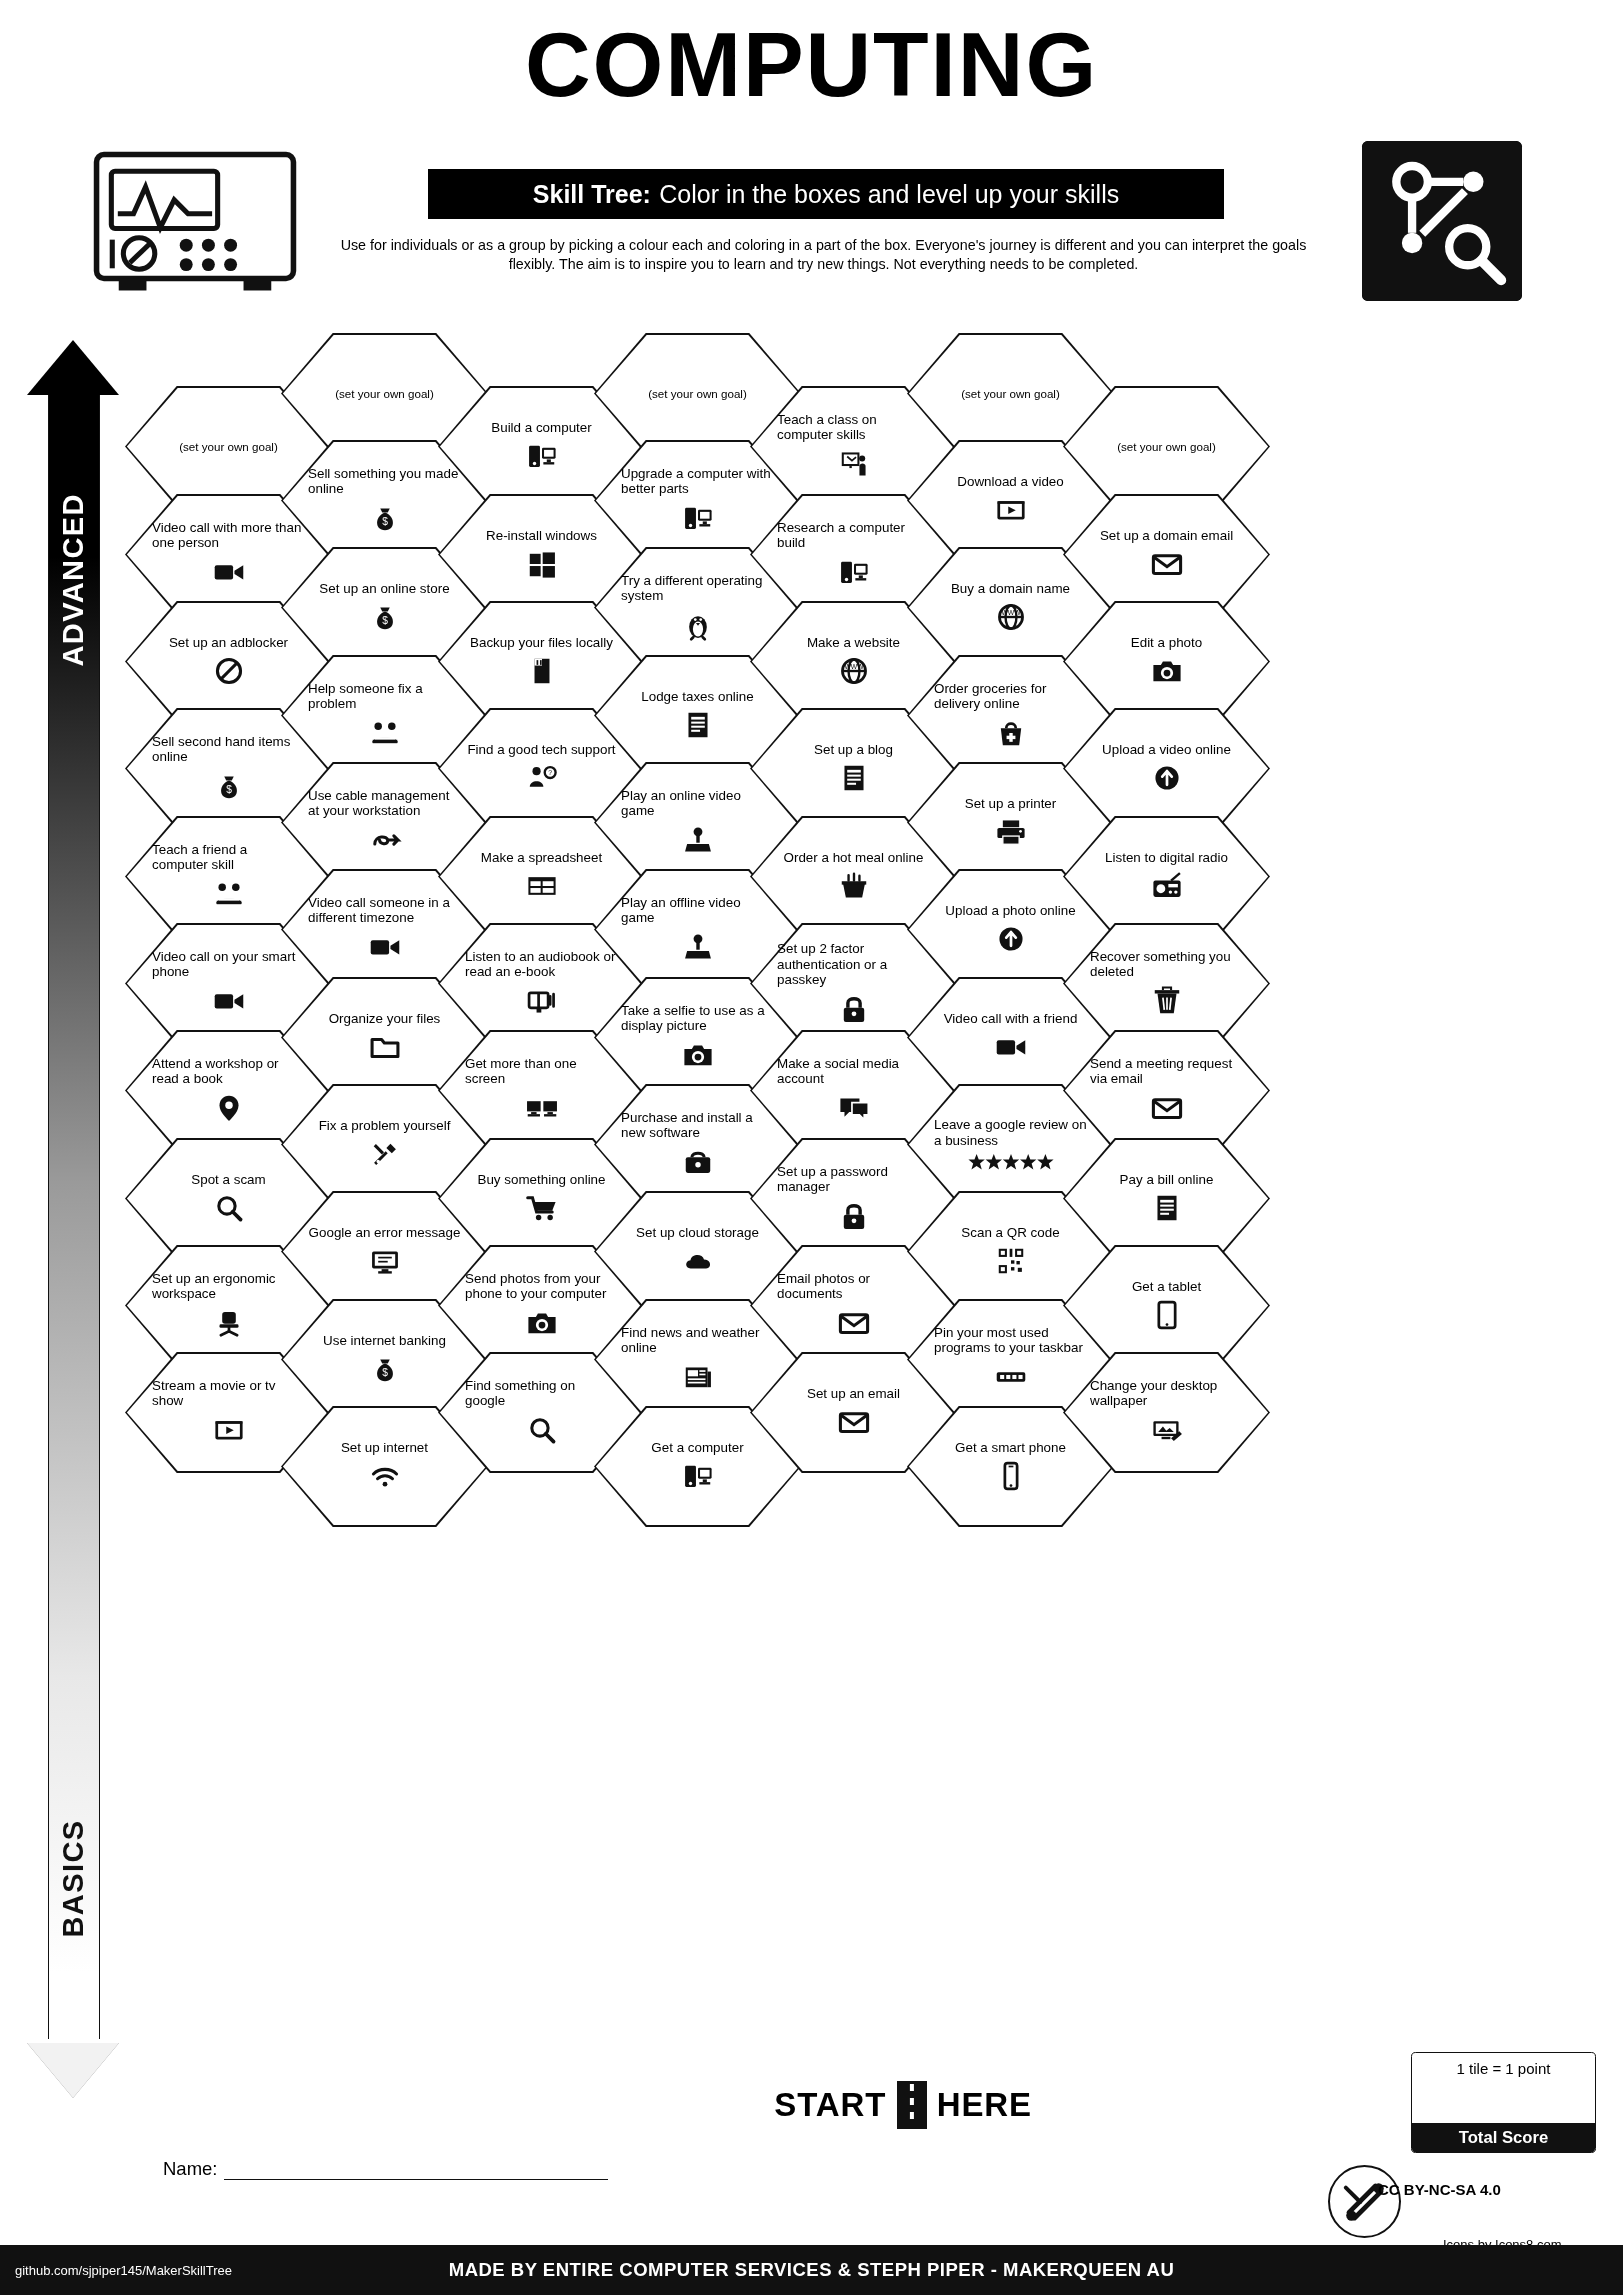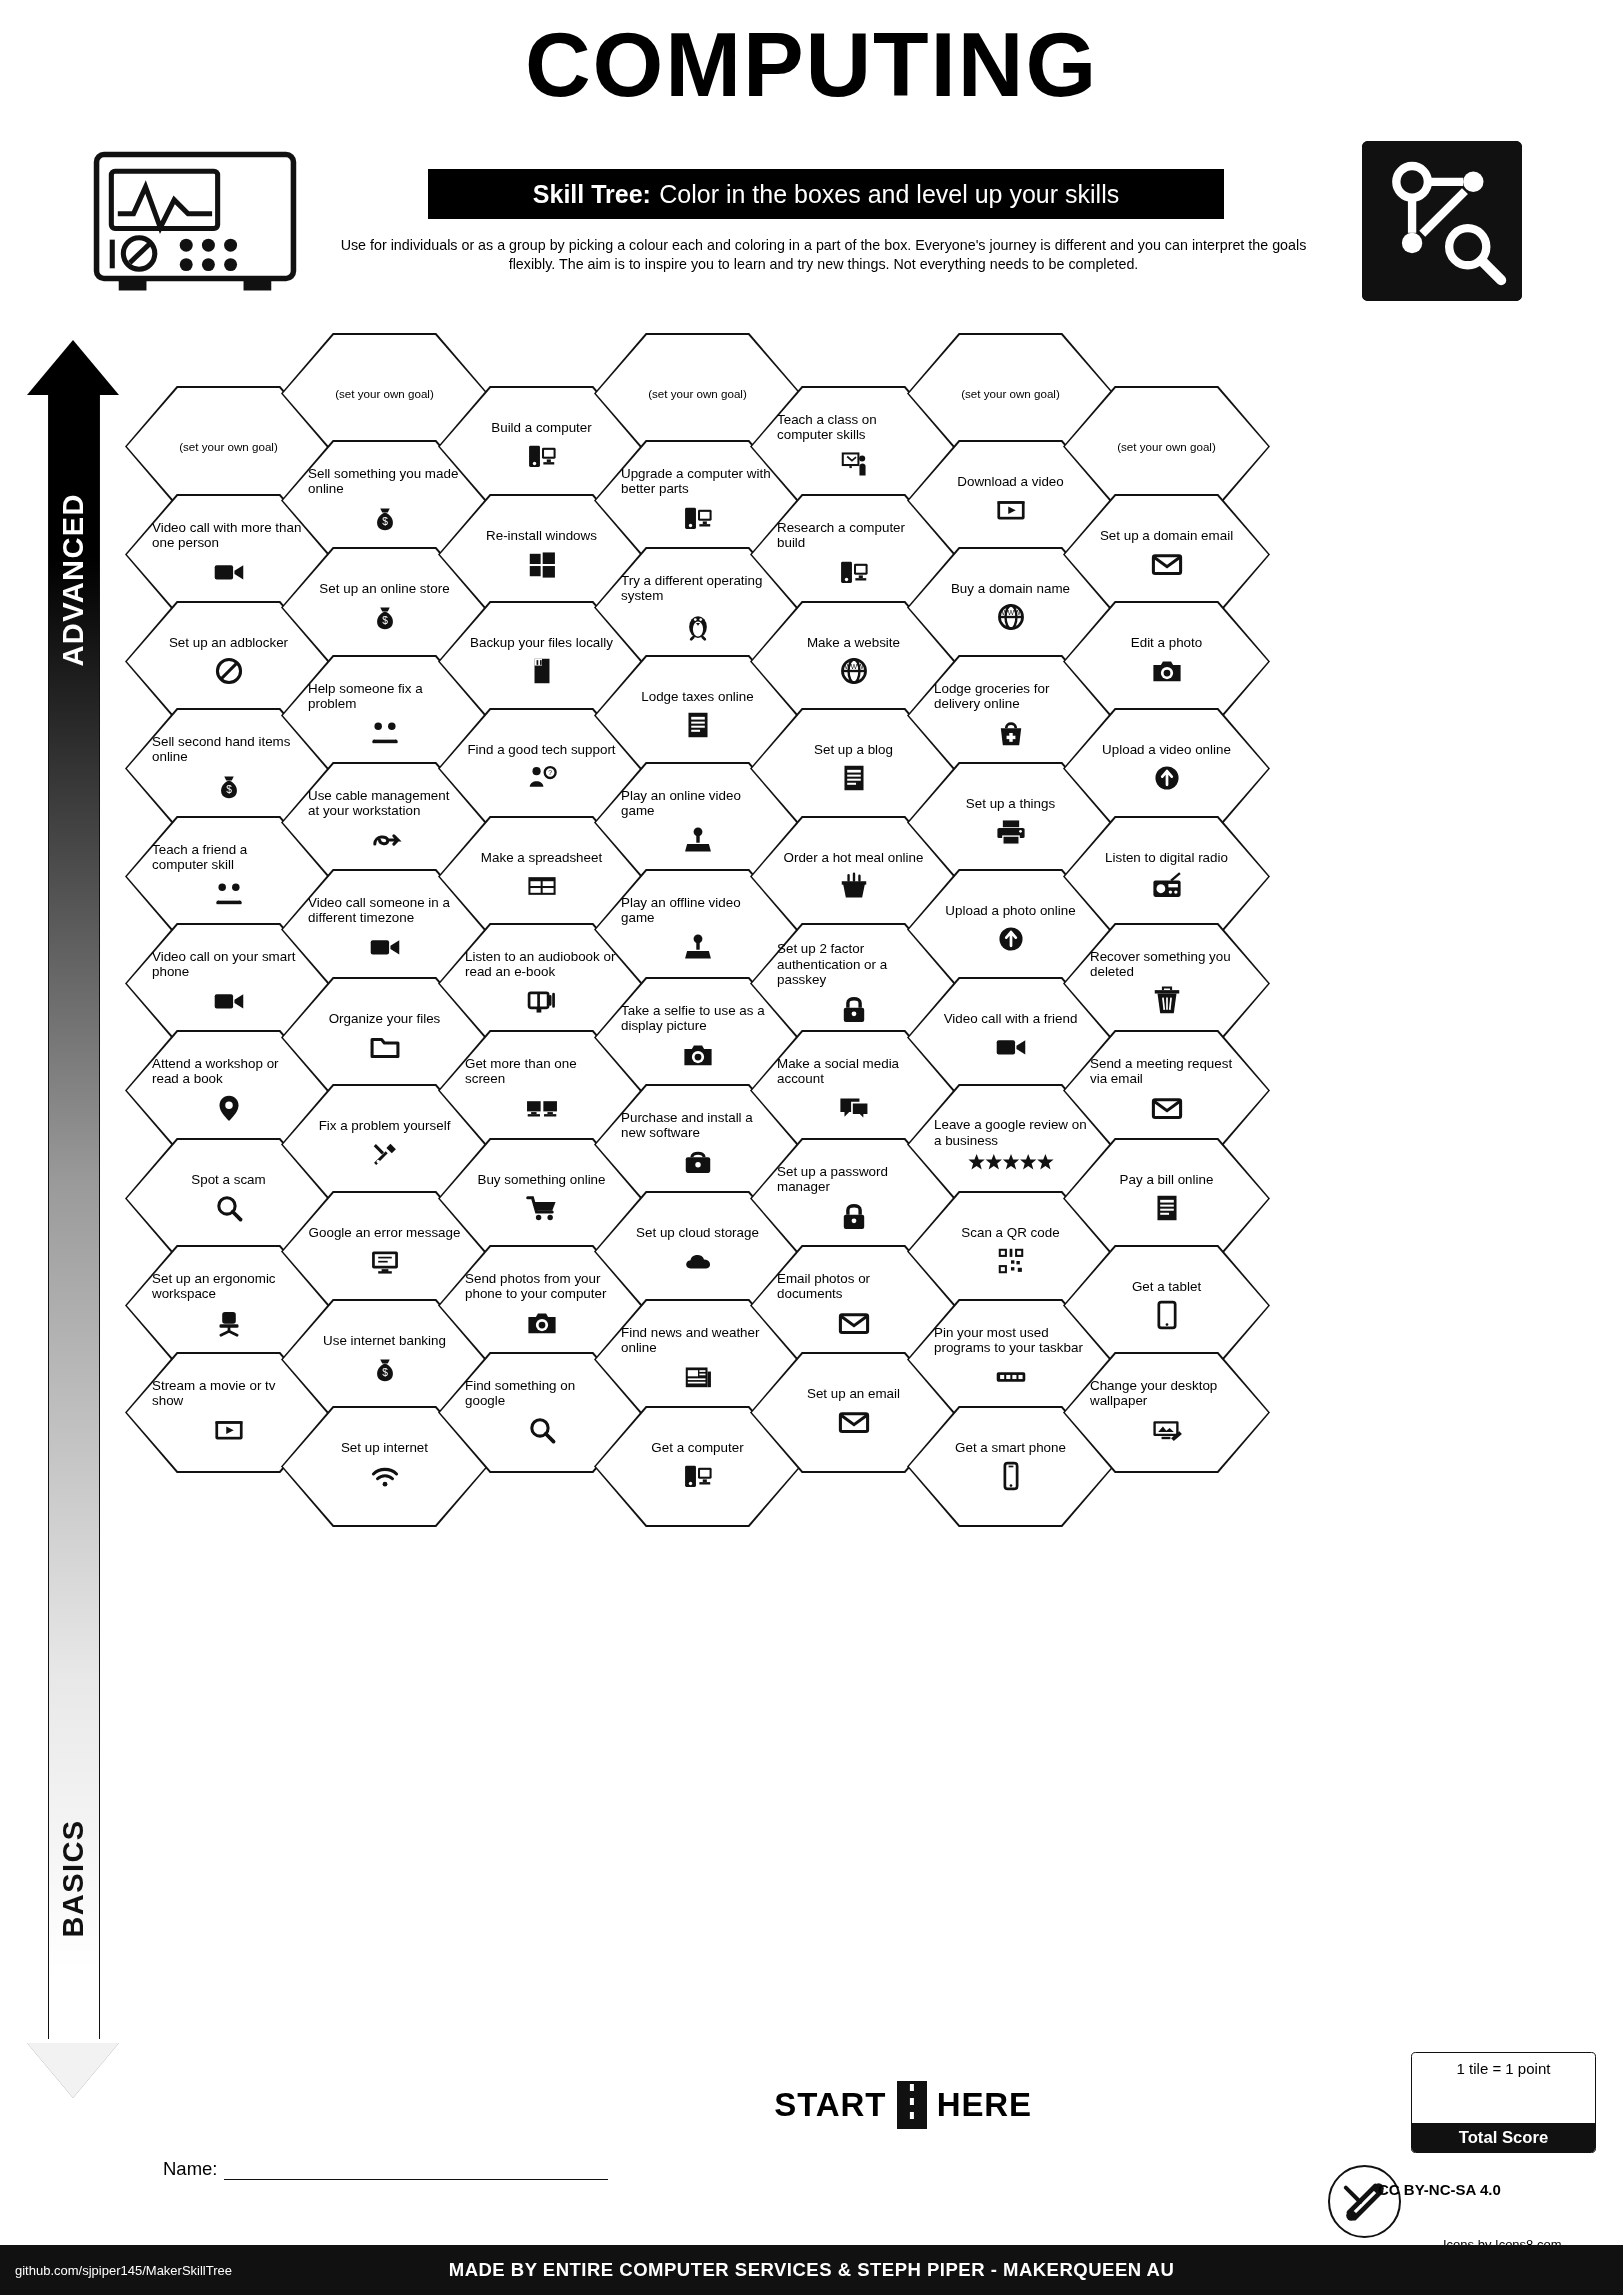--- a/index.html
+++ b/index.html
@@ -952,36 +952,36 @@
               <line x1="16" y1="50" x2="84" y2="50" stroke="#111" stroke-width="7"></line>
               <text x="50" y="44" font-size="20" text-anchor="middle" fill="#111" font-family="Liberation Sans">WWW</text>
             </svg>
           </div>
         </div>
       </div>
       <div class="hexwrap" style="left: 907px; top: 655px;">
         <div class="border"></div>
         <div class="fill"></div>
         <div class="content">
-          <div class="txt">Lodge groceries for delivery online</div>
+          <div class="txt">Order groceries for delivery online</div>
           <div class="ico">
             <svg viewBox="0 0 100 100" width="34" height="34">
               <path d="M20 36 L80 36 L74 86 L26 86 Z" fill="#111"></path>
               <path d="M36 36 C36 18 64 18 64 36" stroke="#111" stroke-width="8" fill="none"></path>
               <rect x="45" y="50" width="10" height="26" fill="#fff"></rect>
               <rect x="37" y="58" width="26" height="10" fill="#fff"></rect>
             </svg>
           </div>
         </div>
       </div>
       <div class="hexwrap" style="left: 907px; top: 762px;">
         <div class="border"></div>
         <div class="fill"></div>
         <div class="content">
-          <div class="txt">Set up a things</div>
+          <div class="txt">Set up a printer</div>
           <div class="ico">
             <svg viewBox="0 0 100 100" width="34" height="34">
               <rect x="26" y="16" width="48" height="20" fill="#111"></rect>
               <rect x="10" y="38" width="80" height="30" rx="5" fill="#111"></rect>
               <rect x="26" y="62" width="48" height="24" fill="#111" stroke="#fff" stroke-width="4"></rect>
               <circle cx="78" cy="48" r="4" fill="#fff"></circle>
             </svg>
           </div>
         </div>
       </div>

